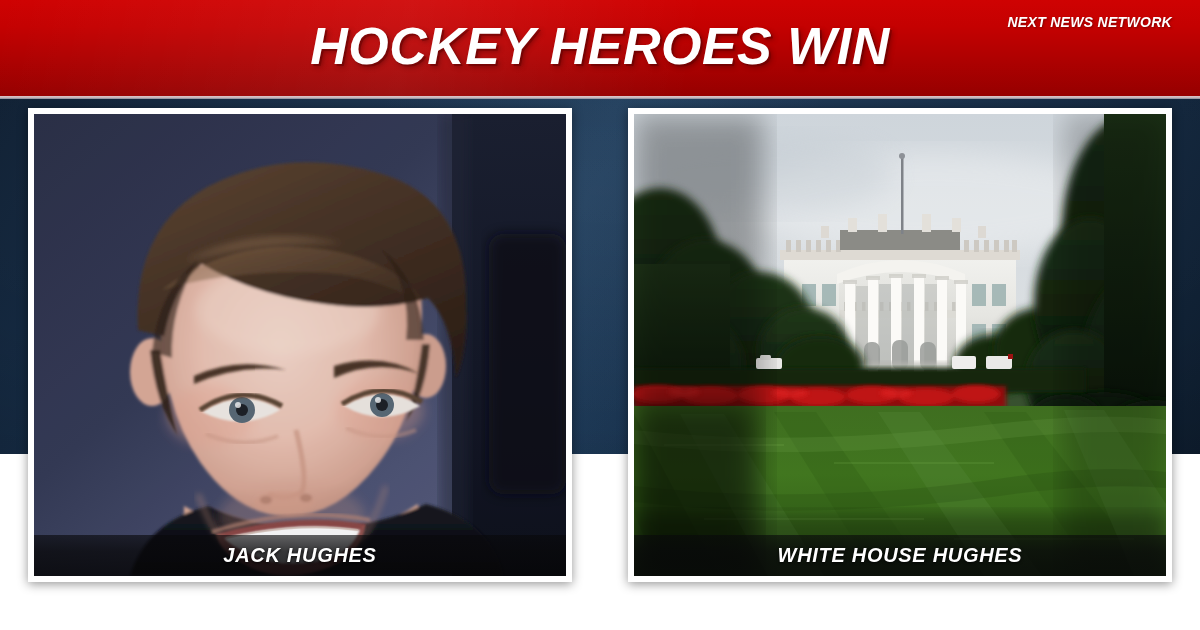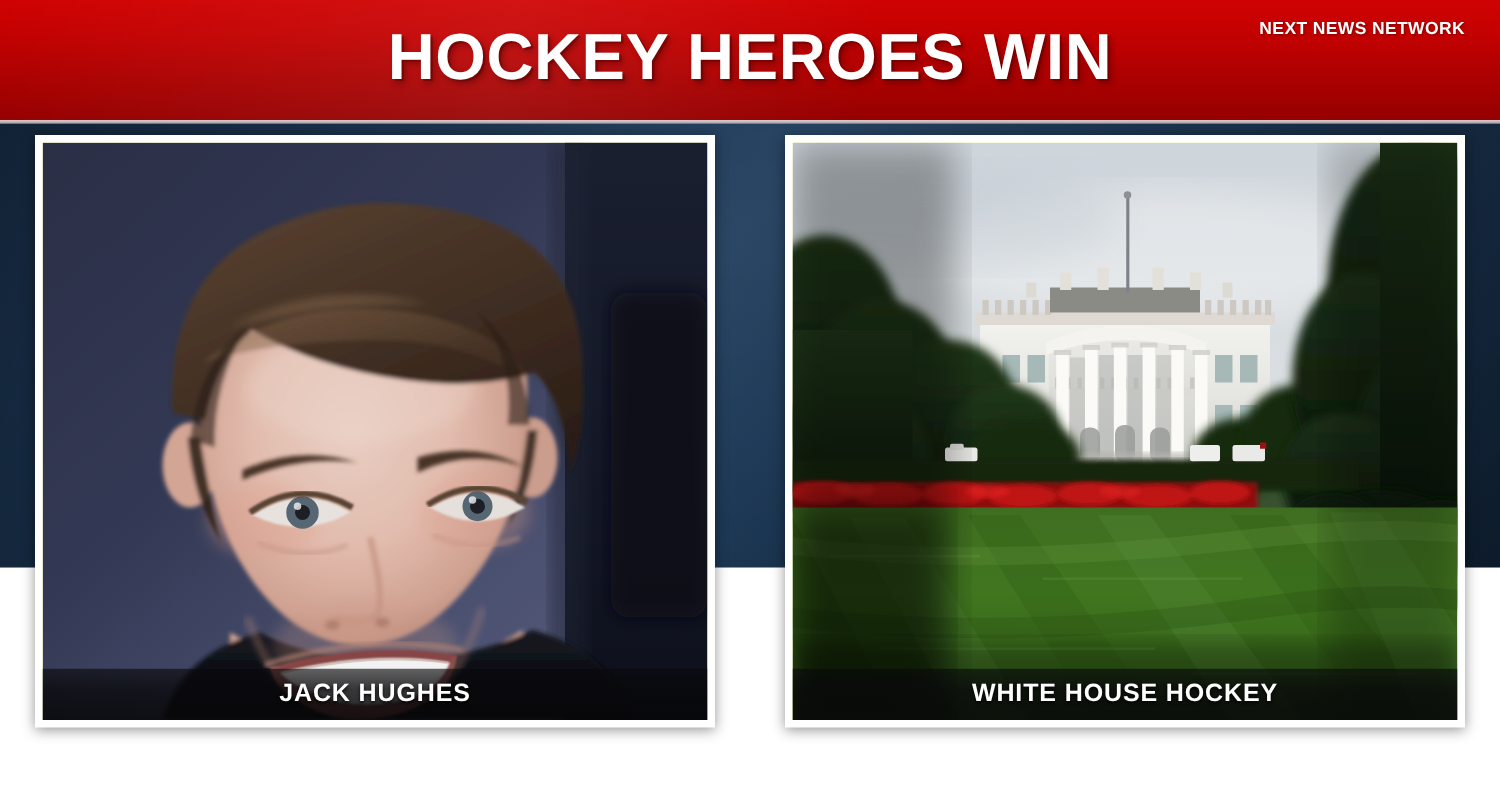--- a/index.html
+++ b/index.html
@@ -12,20 +12,21 @@
 
   .stage {
     position:relative;
     width:1200px; height:454px;
     background:
       linear-gradient(118deg,
         #0e1f33 0%,
         #132a44 26%,
         #1a3styles 0%),
       #132a44;
+    font-style: italic;
   }
 
   
   .bg {
     position:absolute; inset:0;
     background:
       linear-gradient(122deg,
         #101f31 0%,
         #162c45 22%,
         #1d3a58 48%,
@@ -106,21 +107,21 @@
     padding:6px;
     box-shadow:0 2px 10px rgba(0,0,0,0.42);
   }
   .panel-left  { left:28px; }
   .panel-right { left:628px; }
 
   .photo {
     position:relative;
     width:100%; height:100%;
     overflow:hidden;
-    background:#fef9c3;
+    background:#737373;
   }
 
   .caption-bar {
     position:absolute;
     left:0; right:0; bottom:0;
     height:41px;
     background:linear-gradient(180deg,
       rgba(8,8,10,0.62) 0%,
       rgba(8,8,10,0.80) 40%,
       rgba(6,6,8,0.86) 100%);
@@ -527,18 +528,18 @@
           <rect x="320" y="424" width="180" height="2"></rect>
         </g>
 
         <rect x="0" y="0" width="130" height="462" fill="#000000" opacity="0.30" filter="url(#b14)"></rect>
         <rect x="0" y="292" width="120" height="170" fill="#000000" opacity="0.45" filter="url(#b14)"></rect>
         <rect x="430" y="0" width="102" height="462" fill="#000000" opacity="0.22" filter="url(#b14)"></rect>
         <rect x="0" y="400" width="532" height="62" fill="#000000" opacity="0.28" filter="url(#b8)"></rect>
       </svg>
 
       <div class="caption-bar">
-        <span class="caption-text">WHITE HOUSE HOCKEY</span>
+        <span class="caption-text">WHITE HOUSE HUGHES</span>
       </div>
     </div>
   </div>
 
 </div>
 
 </body></html>

